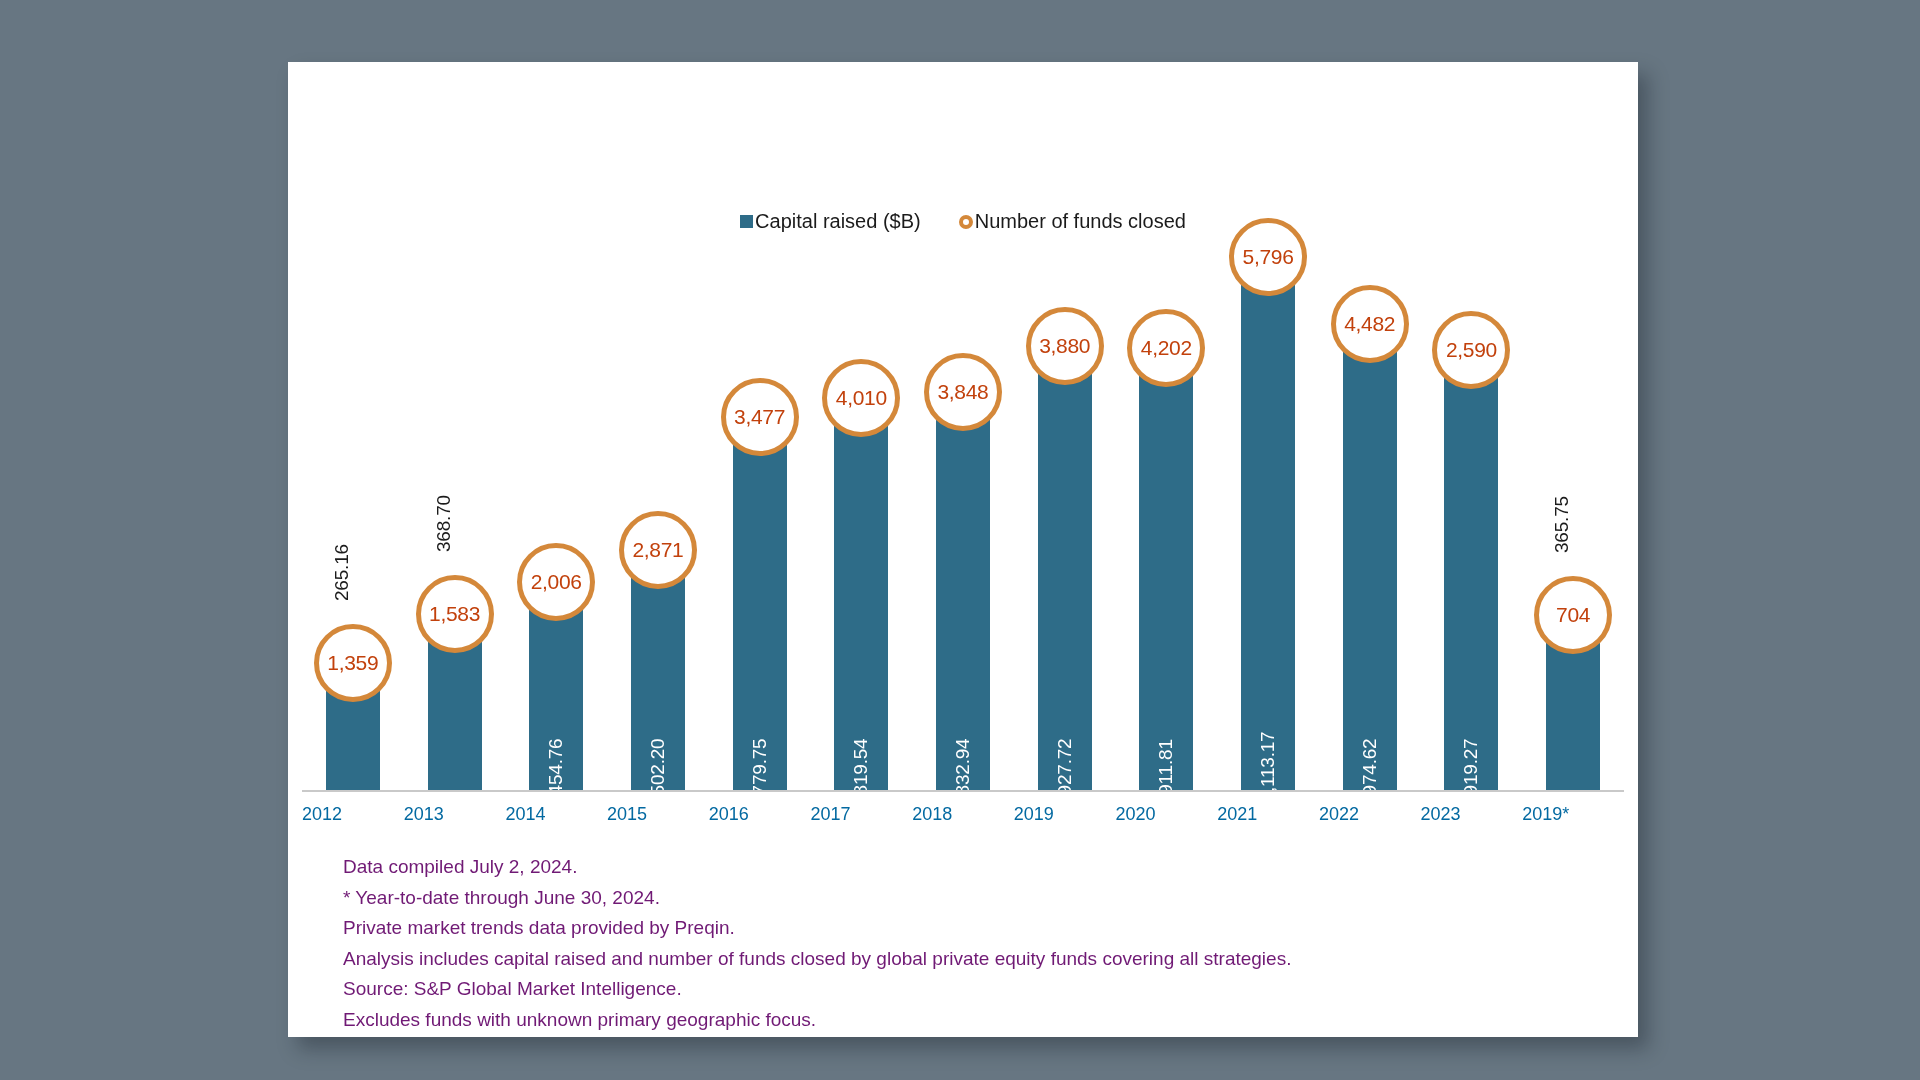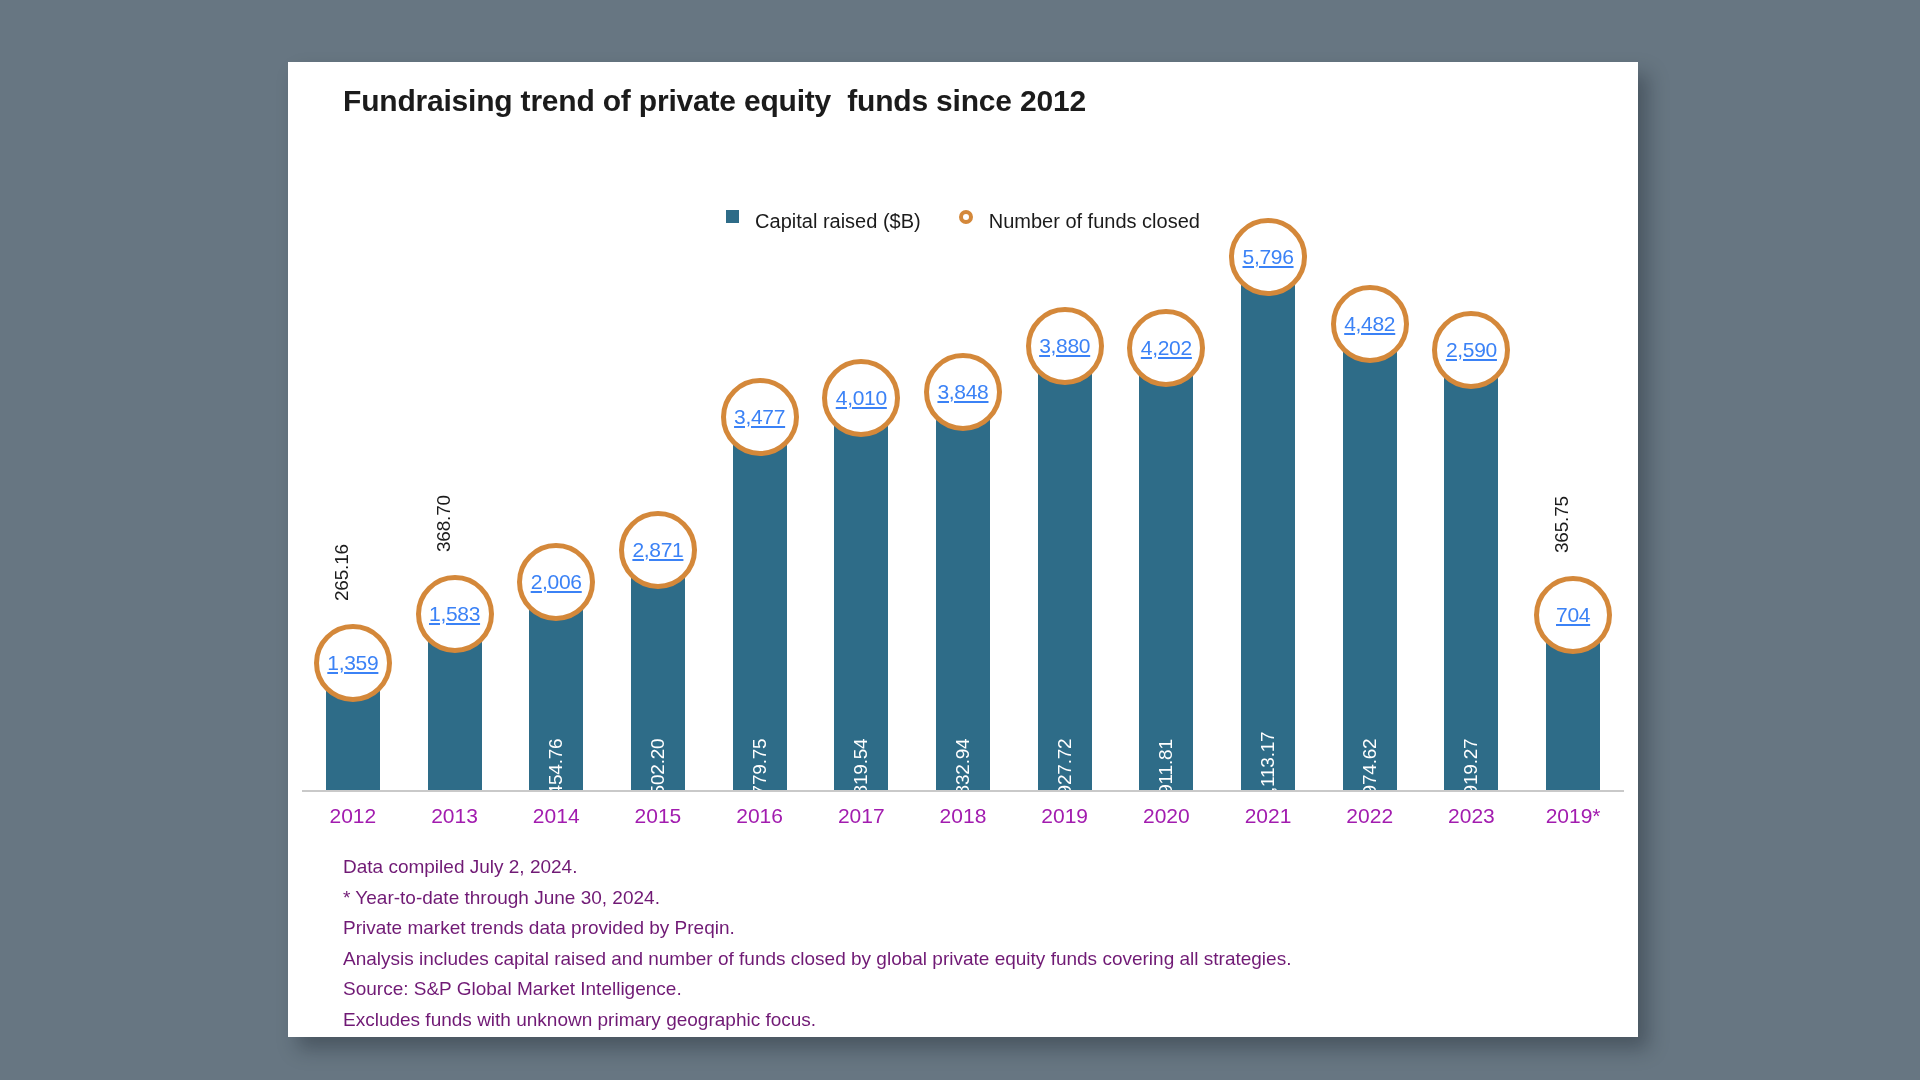--- a/index.html
+++ b/index.html
@@ -46,22 +46,22 @@
     top: 148px;
     left: 0;
     width: 100%;
     display: flex;
     justify-content: center;
     gap: 38px;
     align-items: center;
   }
   .legend-item {
     display: flex;
-    align-items: flex-start;
-    gap: 16px;
+    align-items: center;
+    gap: 2px;
   }
   .legend-swatch-bar {
     width: 13px;
     height: 13px;
     background: #2e6c88;
     display: inline-block;
   }
   .legend-swatch-circle {
     width: 14px;
     height: 14px;
@@ -148,37 +148,35 @@
     width: 78px;
     height: 78px;
     border-radius: 50%;
     border: 5px solid #d4883a;
     background: #ffffff;
     box-sizing: border-box;
     display: flex;
     align-items: center;
     justify-content: center;
     font-size: 21px;
-    color: #3b82f6;
+    color: #c2410c;
     letter-spacing: -0.3px;
-    text-decoration: underline;
   }
   
   .xlabels {
     position: absolute;
     left: 14px;
     top: 742px;
     width: 1322px;
     display: flex;
   }
   .xlabel {
     flex: 1 1 0;
-    text-align: center;
-    font-size: 21px;
-    color: #a21caf;
+    font-size: 18px;
+    color: #0369a1;
   }
   
   .footnotes {
     position: absolute;
     left: 55px;
     top: 790px;
     width: 1240px;
   }
   .footnote-line {
     font-size: 19px;
@@ -186,21 +184,20 @@
     line-height: 30.5px;
     white-space: pre;
   }
 </style>
 </head>
 <body>
 
 <div id="root">
   <div class="card">
 
-    <div class="chart-title">Fundraising trend of private equity  funds since 2012</div>
 
     <div class="legend">
       <div class="legend-item">
         <span class="legend-swatch-bar"></span>
         <span class="legend-label">Capital raised ($B)</span>
       </div>
       <div class="legend-item">
         <span class="legend-swatch-circle"></span>
         <span class="legend-label">Number of funds closed</span>
       </div>

